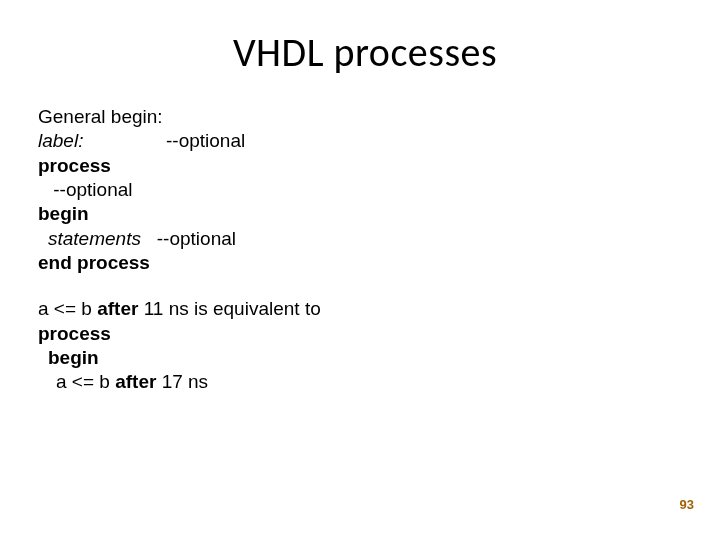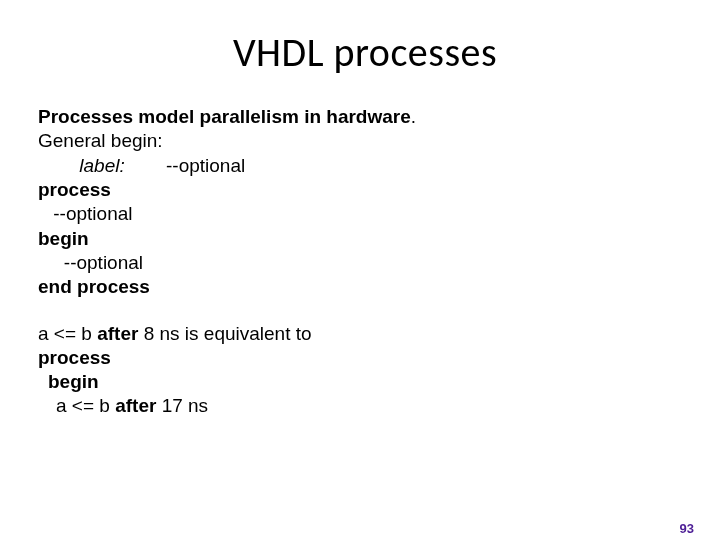--- a/index.html
+++ b/index.html
@@ -5,36 +5,33 @@
     * { margin: 0; padding: 0; box-sizing: border-box; }
     html, body { width: 720px; height: 540px; background: #fff; font-family: Arial, Helvetica, sans-serif; color: #000; position: relative; }
     .slide { width: 720px; height: 540px; padding: 18px 28px 28px 38px; position: relative; }
     .title { font-family: Calibri, Arial, sans-serif; font-size: 40px; color: #000; text-align: center; margin: 10px 0 28px 0; font-weight: 400; letter-spacing: 0.5px; }
     .body { font-size: 19px; line-height: 1.28; }
     .row { display: flex; white-space: pre; }
     .col-a { width: 128px; flex: 0 0 128px; }
     .col-b { }
     .gap { height: 22px; }
     .bold { font-weight: 700; }
-    .italic { font-style: italic; text-align: center; }
+    .italic { font-style: italic; }
     .indent-1 { padding-left: 10px; }
     .indent-2 { padding-left: 18px; }
-    .pagenum { position: absolute; right: 26px; bottom: 4px; font-size: 13px; color: #4c1d95; font-weight: 700; }
+    .pagenum { position: absolute; right: 26px; bottom: 28px; font-size: 13px; color: #a16207; font-weight: 700; }
   </style>
 </head>
 <body>
 
 <div class="slide">
   <h1 class="title">VHDL processes</h1>
 
   <div class="body">
 
-    <div class="row">
-      <span class="bold">Processes model parallelism in hardware</span><span>.</span>
-    </div>
 
     <div class="row">
       <span>General begin:</span>
     </div>
 
     <div class="row">
       <span class="col-a italic">label:</span>
       <span class="col-b">--optional</span>
     </div>
 
@@ -44,31 +41,31 @@
 
     <div class="row indent-1">
       <span> --optional</span>
     </div>
 
     <div class="row">
       <span class="bold">begin</span>
     </div>
 
     <div class="row indent-1">
-      <span>   --optional</span>
+      <span class="italic">statements</span><span>   --optional</span>
     </div>
 
     <div class="row">
       <span class="bold">end process</span>
     </div>
 
     <div class="gap"></div>
 
     <div class="row">
-      <span>a &lt;= b </span><span class="bold">after</span><span> 8 ns is equivalent to</span>
+      <span>a &lt;= b </span><span class="bold">after</span><span> 11 ns is equivalent to</span>
     </div>
 
     <div class="row">
       <span class="bold">process</span>
     </div>
 
     <div class="row indent-1">
       <span class="bold">begin</span>
     </div>
 

